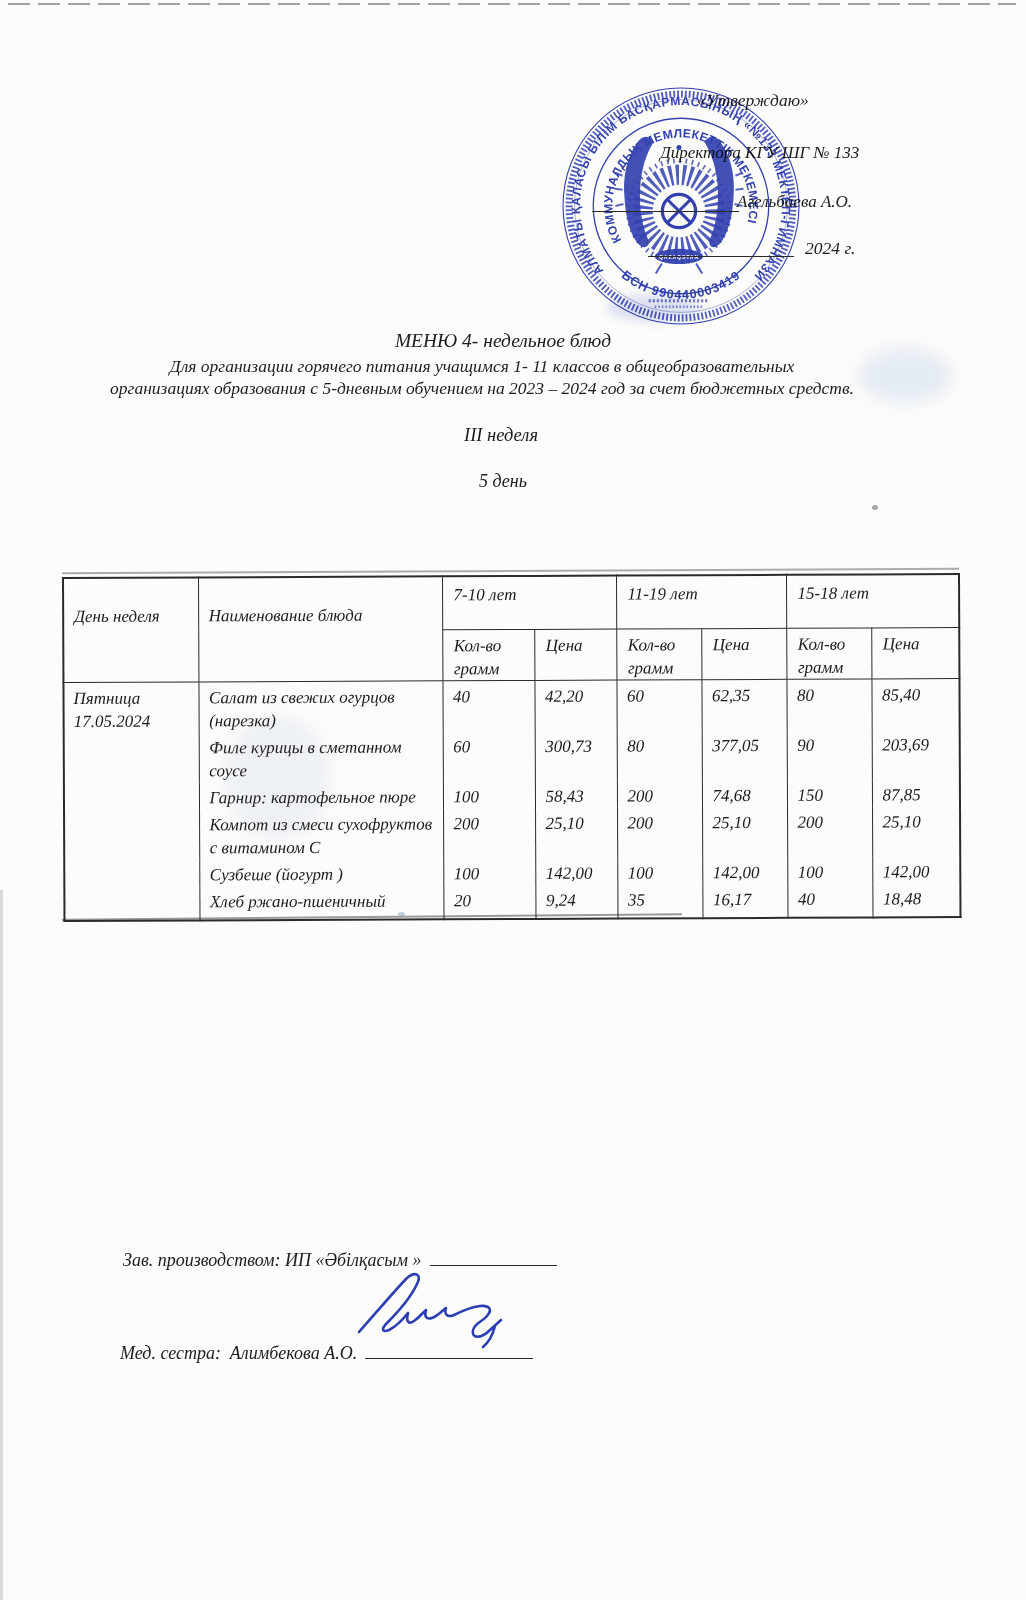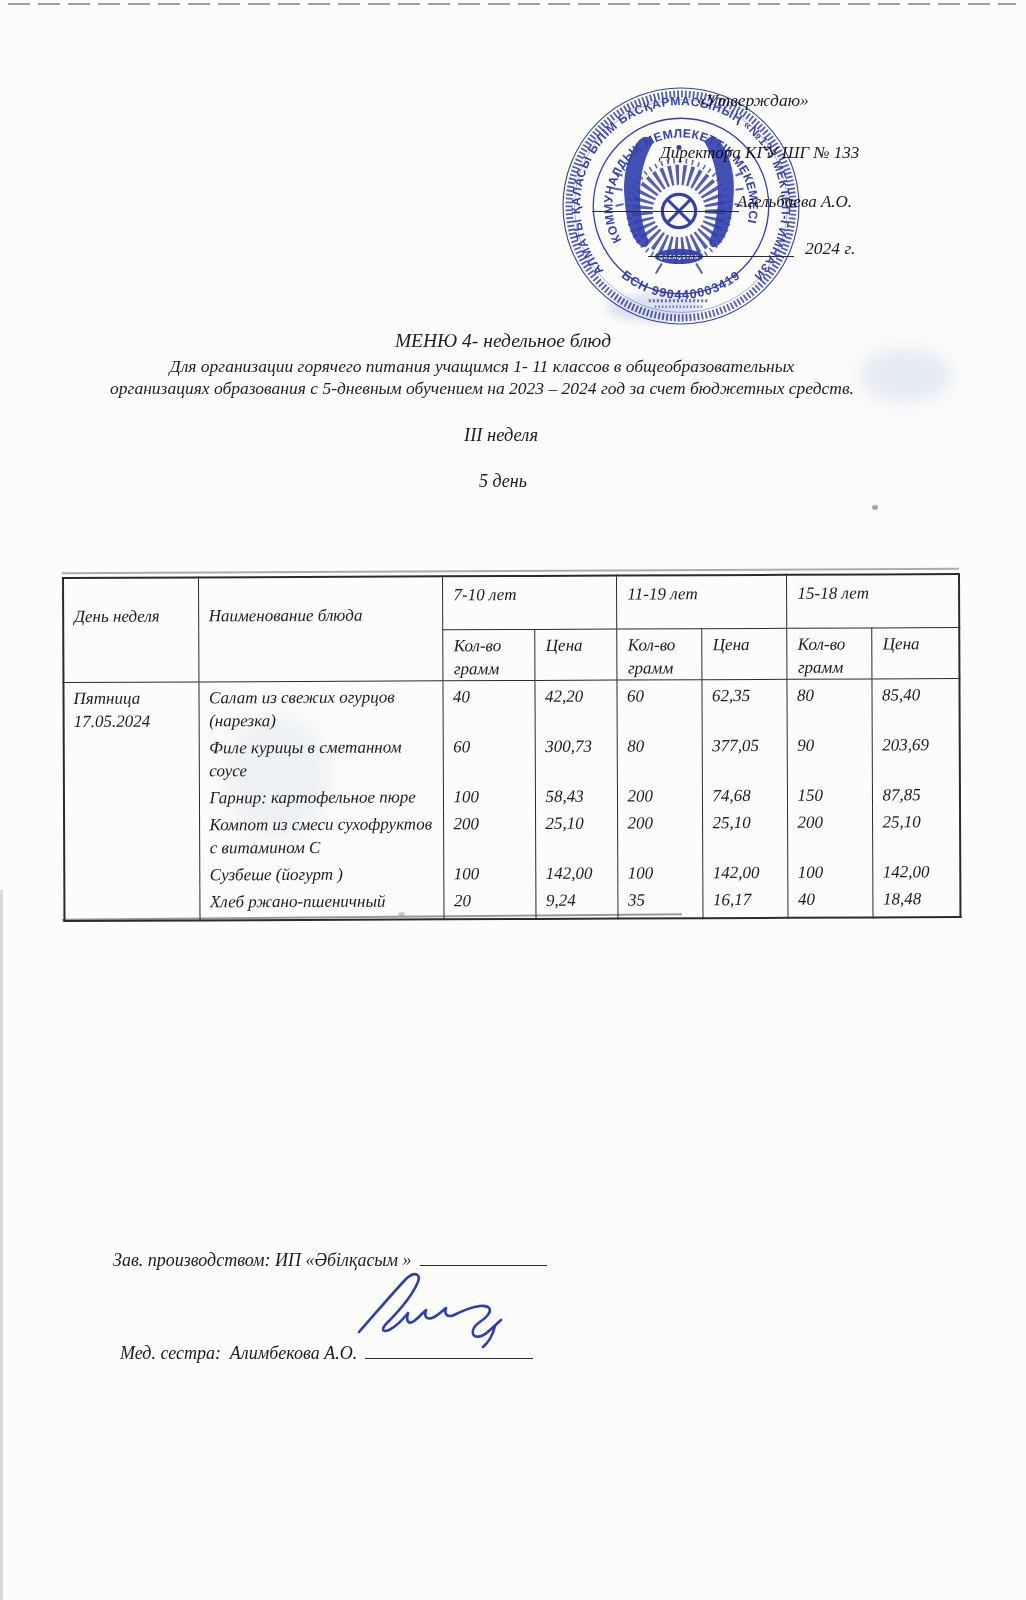--- a/index.html
+++ b/index.html
@@ -58,21 +58,21 @@
   table.menu tbody td { border-top:none; border-bottom:none; }
   .h-merged { padding:26px 4px 0 10px; font-size:17.5px; }
   .h-age    { padding:6px 4px 0 11px;  font-size:17.5px; }
   .h-sub    { padding:4px 4px 0 11px;  line-height:22px;margin-left:8px; }
   .daycell  { padding:4px 4px 0 9px; }
   .dish     { padding:4px 8px 0 10px; }
   .num      { padding:4px 2px 0 10px; }
 
   
   .foot { position:absolute; font-style:italic; font-size:18px; white-space:pre-wrap; z-index:2; }
-  .f1 { left:113px; top:1250px; }
+  .f1 { left:123px; top:1250px; }
   .f2 { left:120px; top:1299px;margin-top:44px; }
   .fline { display:inline-block; border-bottom:1.6px solid #2b2a27; height:15px; margin-left:8px; }
   .fl1 { width:127px; }
   .fl2 { width:168px; }
   .sig { position:absolute; left:345px; top:1268px; width:175px; height:82px; z-index:4; }
 </style>
 </head>
 <body>
 
 <div class="page">

